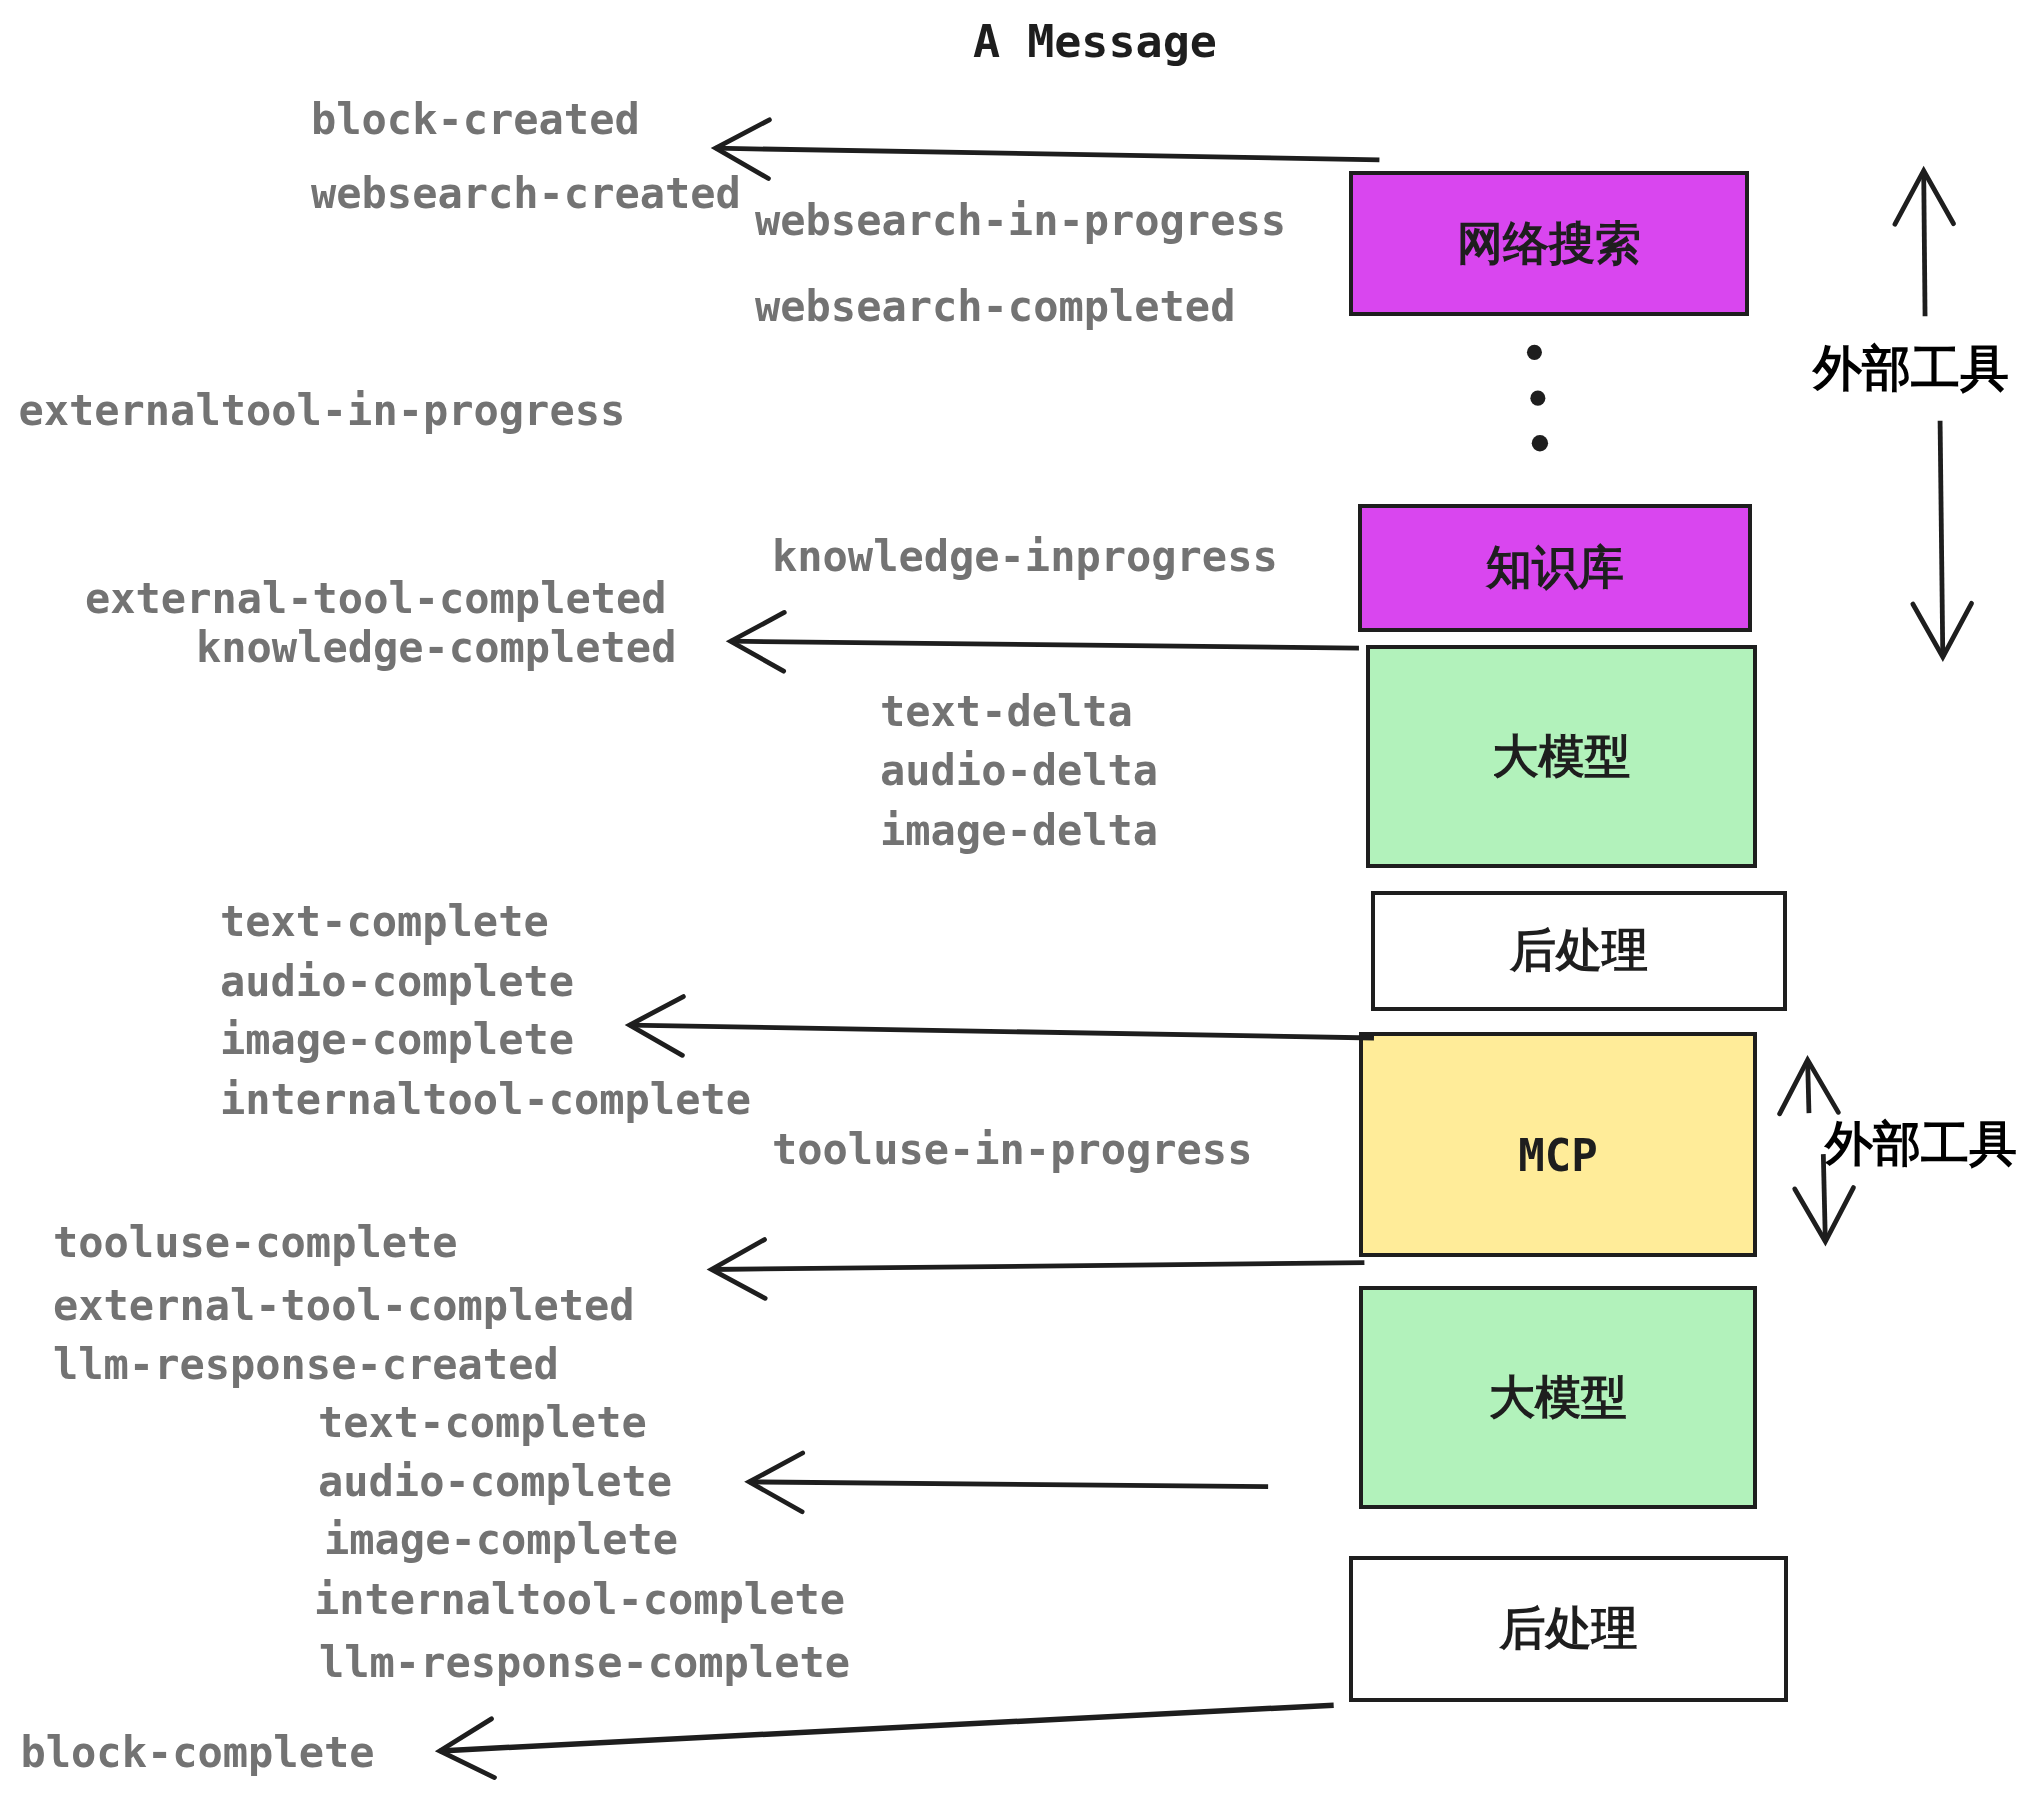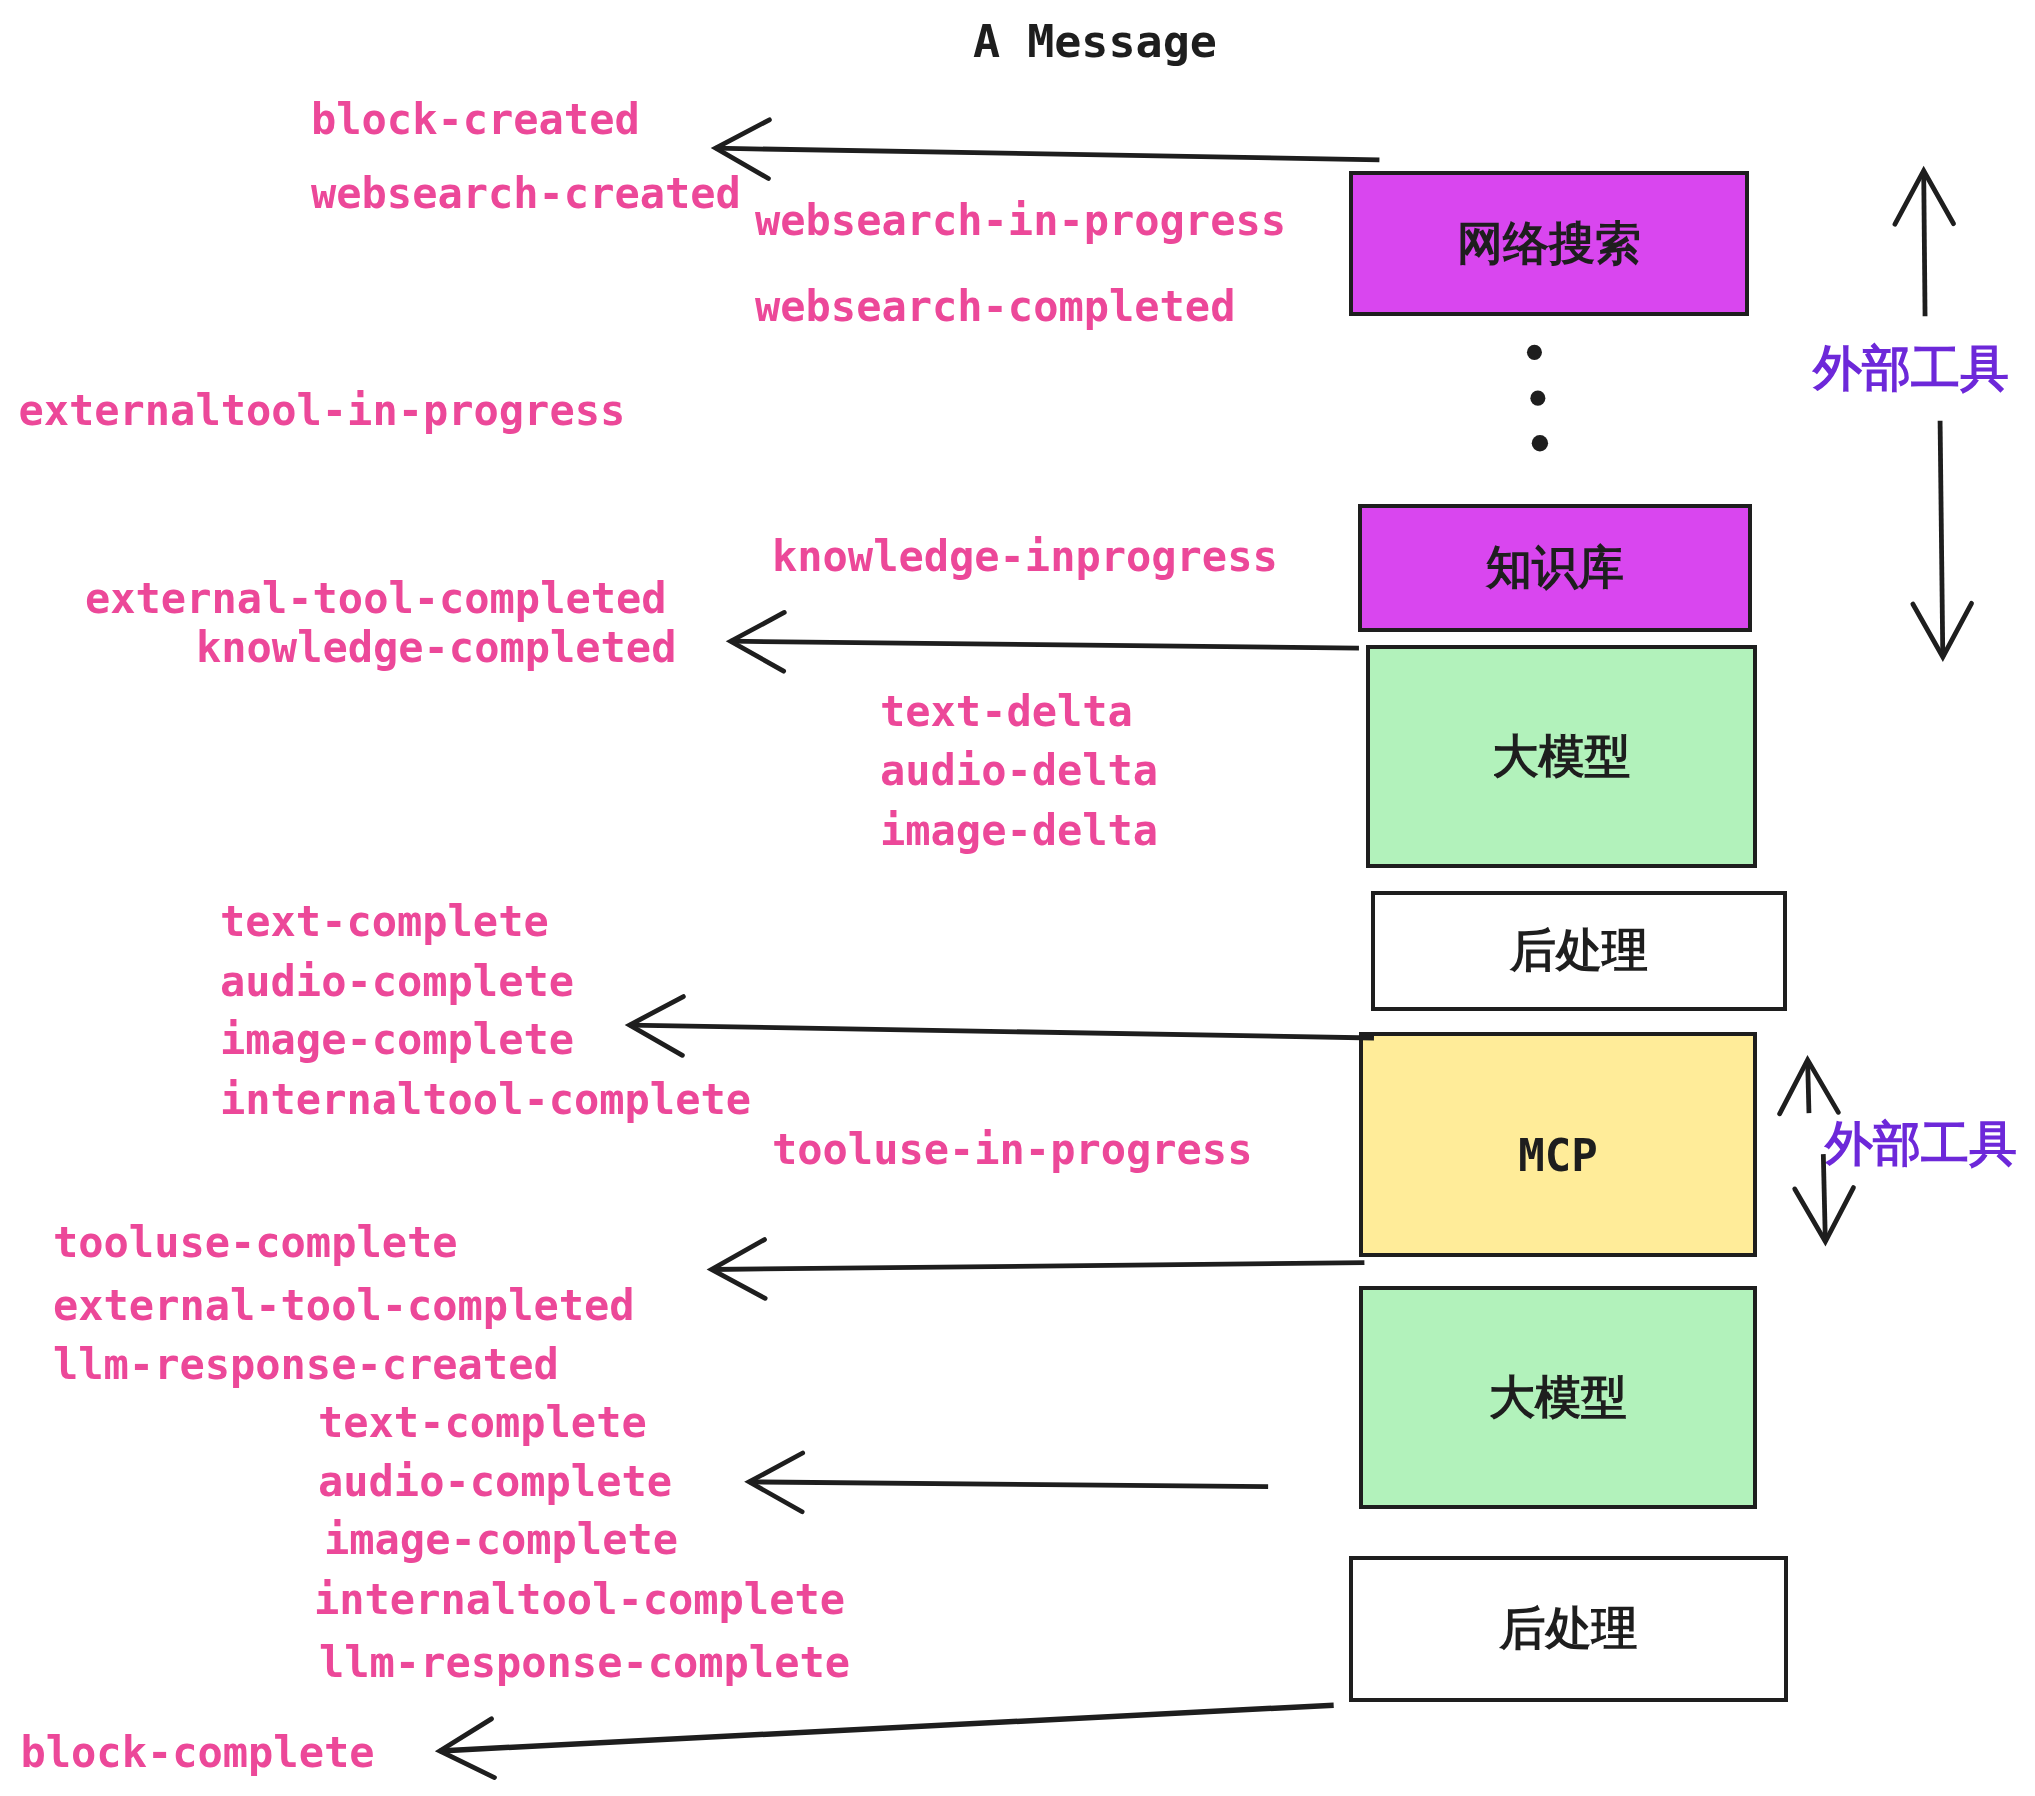--- a/index.html
+++ b/index.html
@@ -1,26 +1,26 @@
 <!DOCTYPE html>
 <html style="font-size:11px"><head>
 <meta charset="utf-8">
 <style>
   html,body{margin:0;padding:0;background:#ffffff;}
   .canvas{position:relative;width:2035px;height:1796px;background:#ffffff;overflow:hidden;
           font-family:"DejaVu Sans Mono",monospace;color:#1e1e1e;}
   .title{position:absolute;font:600 45px "DejaVu Sans Mono",monospace;white-space:nowrap;}
   .ev{position:absolute;font:600 42px "DejaVu Sans Mono",monospace;line-height:1.05;
-      white-space:nowrap;color:#ec4899;}
+      white-space:nowrap;color:#737373;}
   .box{position:absolute;box-sizing:border-box;border:4.1px solid #1e1e1e;
        display:flex;align-items:center;justify-content:center;background:#fff;}
   .box-label{font:600 46px "DejaVu Sans","Liberation Sans",sans-serif;color:#1e1e1e;white-space:nowrap;}
   .box-label.mono{font:700 44px "DejaVu Sans Mono",monospace;margin-top:21px;}
   .side{position:absolute;font:700 49px "DejaVu Sans","Liberation Sans",sans-serif;
-        color:#6d28d9;white-space:nowrap;text-align:right;}
+        color:#000000;white-space:nowrap;text-align:right;}
   svg.arrows{position:absolute;left:0;top:0;pointer-events:none;}
 </style>
 </head>
 <body>
 
 <div class="canvas">
 
   <div class="title" style="left:973px;top:15px">A Message</div>
 
   <div class="ev" style="left:311px;top:98px">block-created</div>

